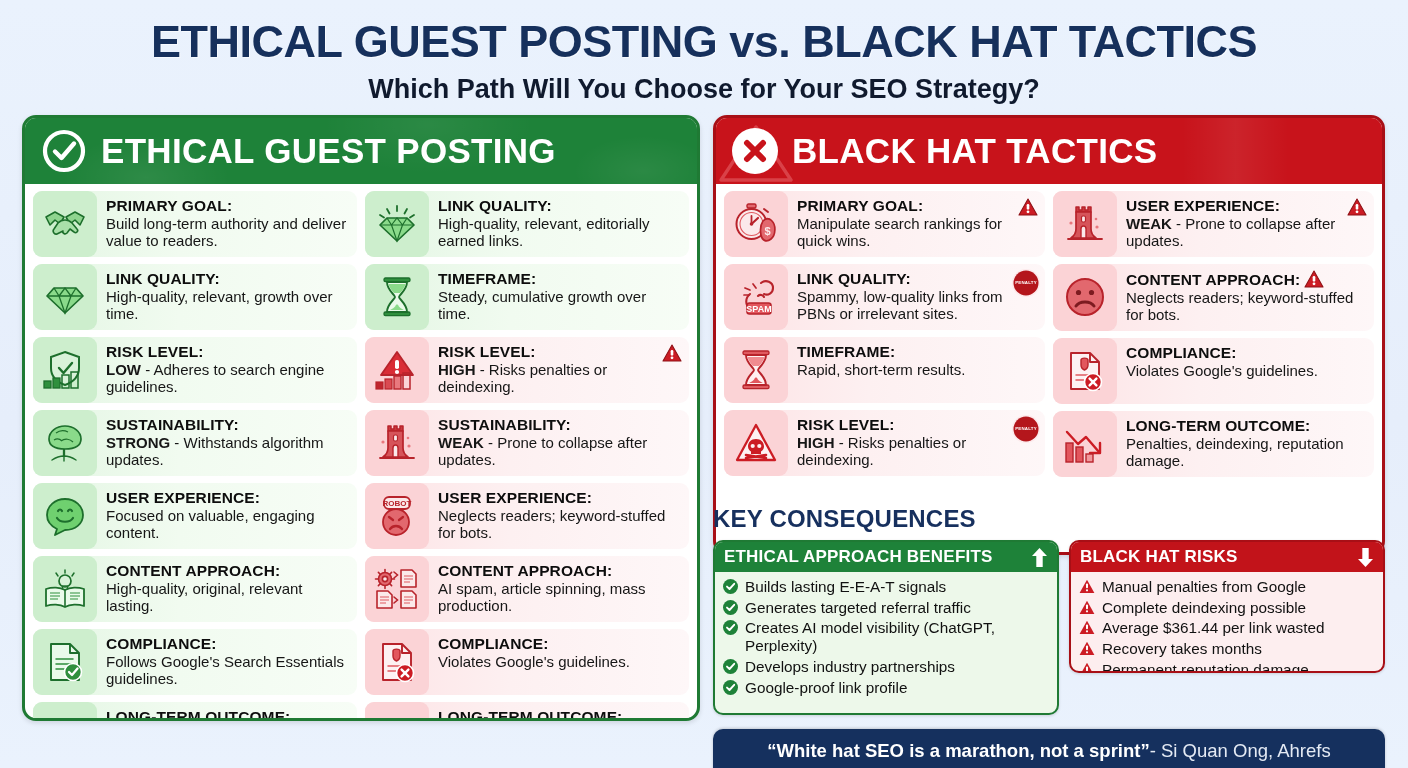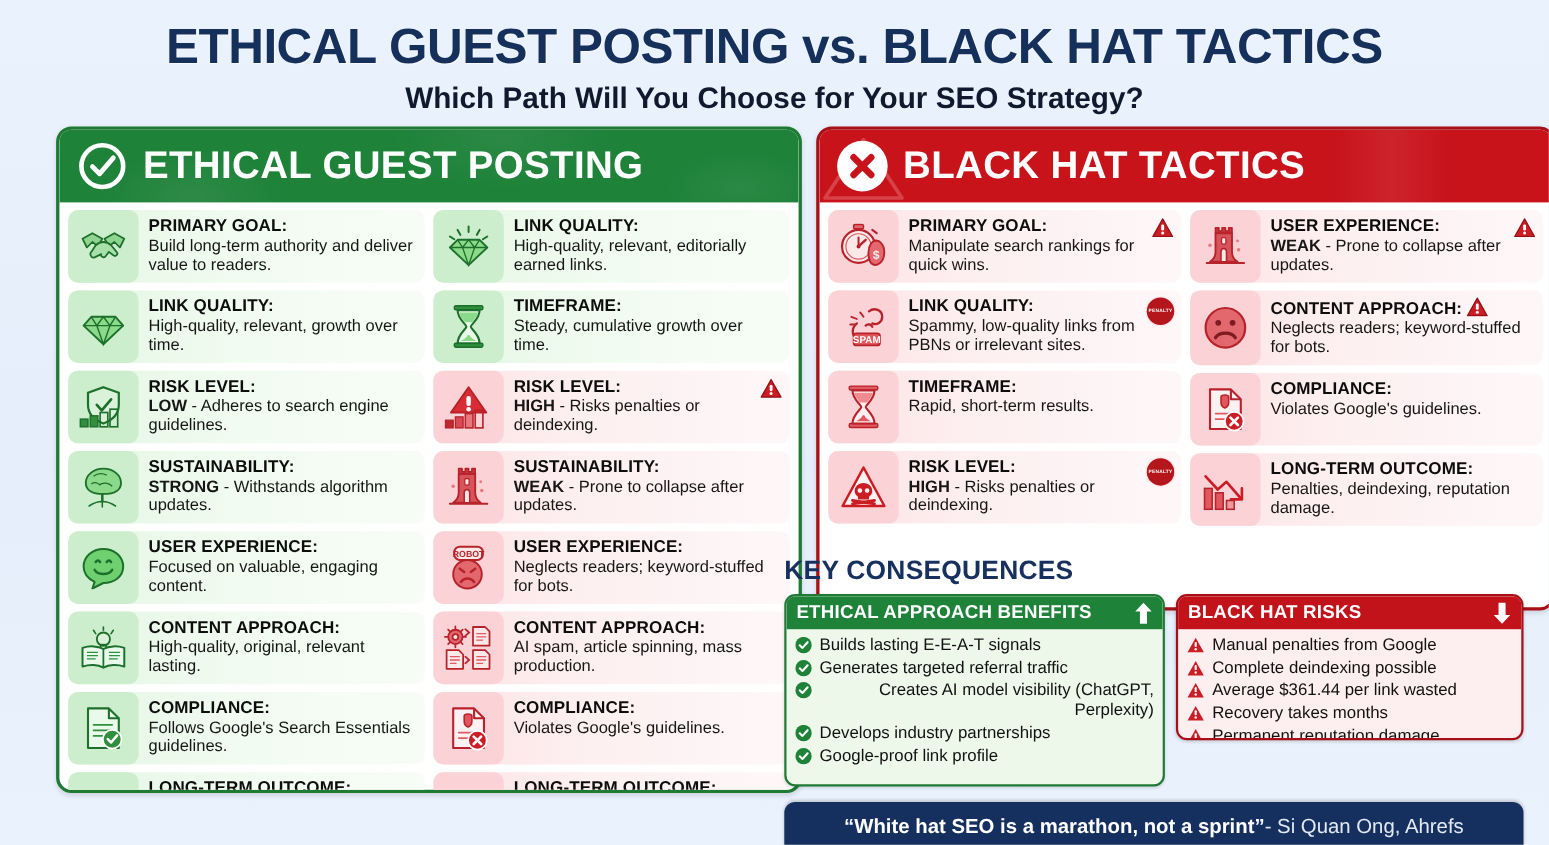--- a/index.html
+++ b/index.html
@@ -29,21 +29,20 @@
     text-align: center;
     font-size: 27px; font-weight: 700; color: #101a2e;
   }
 
   
   .panel {
     position: absolute;
     border-radius: 14px;
     overflow: hidden;
     background: #ffffff;
-    margin-left: 29px;
   }
   .panel.green { left: 22px; top: 115px; width: 678px; height: 606px;
     border: 3px solid #1f7a34; box-shadow: 0 2px 5px rgba(0,0,0,.12); }
   .panel.red   { left: 713px; top: 115px; width: 672px; height: 440px;
     border: 3px solid #a80f16; box-shadow: 0 2px 5px rgba(0,0,0,.12); }
 
   .panel-head {
     position: relative; height: 66px;
     display: flex; align-items: center; padding-left: 16px;
     overflow: hidden;
@@ -119,21 +118,20 @@
 
   
   .kc-title {
     position: absolute; left: 713px; top: 505px; width: 672px;
     text-align: left; font-size: 24px; font-weight: 900; color: #17305e;
     letter-spacing: .2px;
   }
   .kc-box {
     position: absolute; top: 540px; border-radius: 10px; overflow: hidden;
     box-shadow: 0 1px 3px rgba(0,0,0,.14);
-    text-align: right;
   }
   .kc-box.left  { left: 713px; width: 346px; height: 175px; border: 2.5px solid #1f7a34; background: #edf8ea; }
   .kc-box.right { left: 1069px; width: 316px; height: 133px; border: 2.5px solid #a80f16; background: #fdeeef; }
   .kc-head {
     height: 30px; display: flex; align-items: center; justify-content: space-between;
     padding: 0 9px; color: #fff; font-size: 17px; font-weight: 800; letter-spacing: .2px;
   }
   .kc-box.left .kc-head { background: #1e8239; }
   .kc-box.right .kc-head { background: #c2131a; }
   .kc-list { padding: 6px 8px 4px 8px; }

